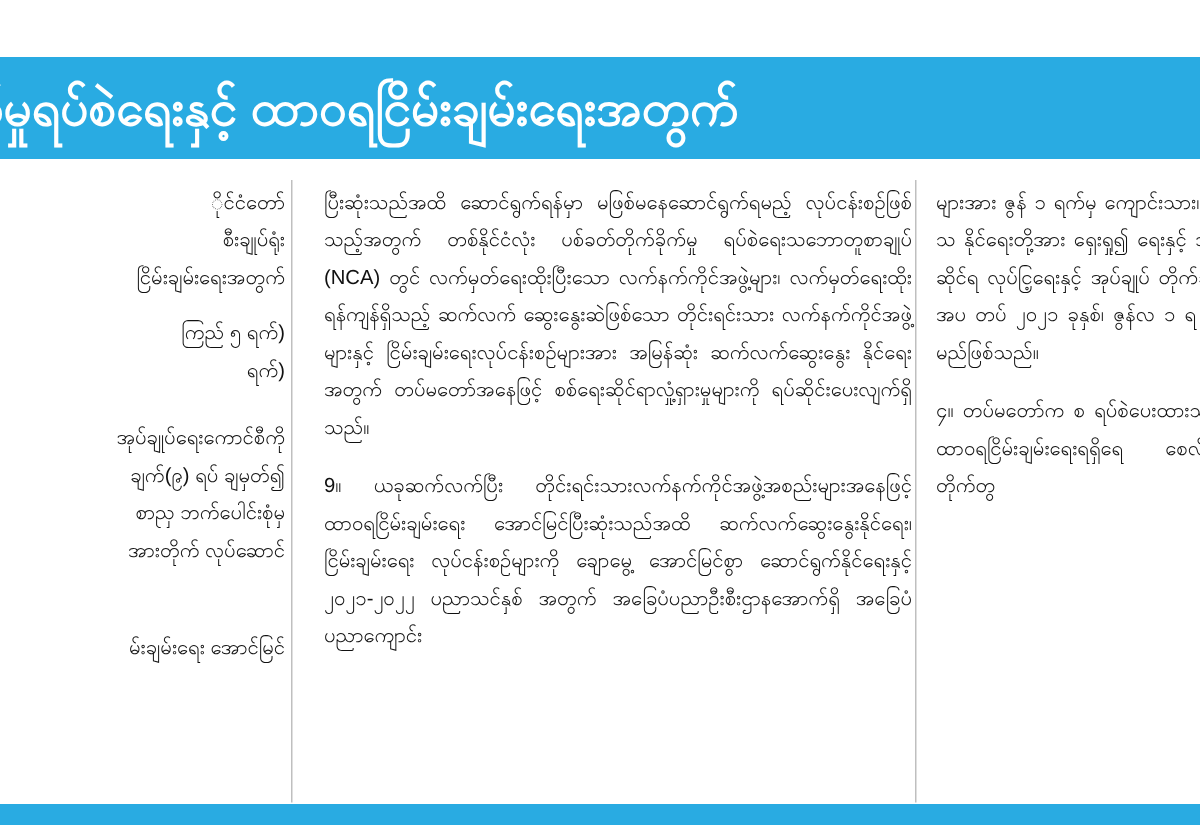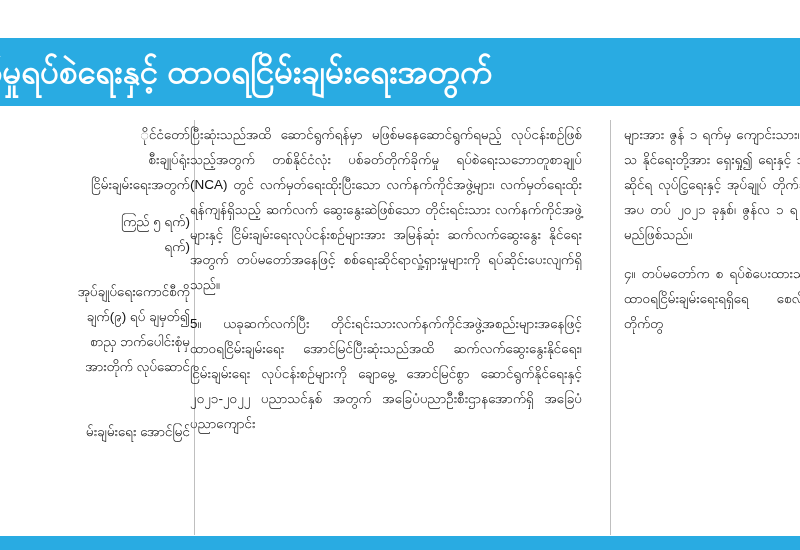--- a/index.html
+++ b/index.html
@@ -63,21 +63,21 @@
     color: #111111;
     font-size: 13.5px;
     line-height: 25px;
   }
   .col.left {
     left: -40px;
     width: 230px;
     text-align: right;
   }
   .col.mid {
-    left: 190px;
+    left: 216px;
     width: 392px;
     text-align: justify;
     text-align-last: left;
   }
   .col.right {
     left: 624px;
     width: 220px;
     text-align: justify;
     text-align-last: left;
   }
@@ -116,21 +116,21 @@
     <div class="para" style="white-space:pre-line; overflow:hidden;">အုပ်ချုပ်ရေးကောင်စီကို
 ချက်(၉) ရပ် ချမှတ်၍
 စာညှ ဘက်ပေါင်းစုံမှ
 အားတိုက် လုပ်ဆောင်</div>
     <div style="height:26px"></div>
     <div class="clipline">မ်းချမ်းရေး အောင်မြင်</div>
   </div>
 
   <div class="col mid">
     <p class="para">ပြီးဆုံးသည်အထိ ဆောင်ရွက်ရန်မှာ မဖြစ်မနေဆောင်ရွက်ရမည့် လုပ်ငန်းစဉ်ဖြစ်သည့်အတွက် တစ်နိုင်ငံလုံး ပစ်ခတ်တိုက်ခိုက်မှု ရပ်စဲရေးသဘောတူစာချုပ် (NCA) တွင် လက်မှတ်ရေးထိုးပြီးသော လက်နက်ကိုင်အဖွဲ့များ၊ လက်မှတ်ရေးထိုးရန်ကျန်ရှိသည့် ဆက်လက် ဆွေးနွေးဆဲဖြစ်သော တိုင်းရင်းသား လက်နက်ကိုင်အဖွဲ့များနှင့် ငြိမ်းချမ်းရေးလုပ်ငန်းစဉ်များအား အမြန်ဆုံး ဆက်လက်ဆွေးနွေး နိုင်ရေးအတွက် တပ်မတော်အနေဖြင့် စစ်ရေးဆိုင်ရာလှုံ့ရှားမှုများကို ရပ်ဆိုင်းပေးလျက်ရှိသည်။</p>
-    <p class="para">5။ ယခုဆက်လက်ပြီး တိုင်းရင်းသားလက်နက်ကိုင်အဖွဲ့အစည်းများအနေဖြင့် ထာဝရငြိမ်းချမ်းရေး အောင်မြင်ပြီးဆုံးသည်အထိ ဆက်လက်ဆွေးနွေးနိုင်ရေး၊ ငြိမ်းချမ်းရေး လုပ်ငန်းစဉ်များကို ချောမွေ့ အောင်မြင်စွာ ဆောင်ရွက်နိုင်ရေးနှင့် ၂၀၂၁-၂၀၂၂ ပညာသင်နှစ် အတွက် အခြေပံပညာဦးစီးဌာနအောက်ရှိ အခြေပံပညာကျောင်း</p>
+    <p class="para">9။ ယခုဆက်လက်ပြီး တိုင်းရင်းသားလက်နက်ကိုင်အဖွဲ့အစည်းများအနေဖြင့် ထာဝရငြိမ်းချမ်းရေး အောင်မြင်ပြီးဆုံးသည်အထိ ဆက်လက်ဆွေးနွေးနိုင်ရေး၊ ငြိမ်းချမ်းရေး လုပ်ငန်းစဉ်များကို ချောမွေ့ အောင်မြင်စွာ ဆောင်ရွက်နိုင်ရေးနှင့် ၂၀၂၁-၂၀၂၂ ပညာသင်နှစ် အတွက် အခြေပံပညာဦးစီးဌာနအောက်ရှိ အခြေပံပညာကျောင်း</p>
   </div>
 
   <div class="col right">
     <p class="para">များအား ဇွန် ၁ ရက်မှ ကျောင်းသား၊ ကျောင်းသ နိုင်ရေးတို့အား ရှေးရှု၍ ရေးနှင့် အုပ်ချုပ်မှုဆိုင်ရ လုပ်ငြ့ရေးနှင့် အုပ်ချုပ် တိုက်ခိုက်ချိန်မှအပ တပ် ၂၀၂၁ ခုနှစ်၊ ဇွန်လ ၁ ရ ပေးသွားမည်ဖြစ်သည်။</p>
     <p class="para">၄။ တပ်မတော်က စ ရပ်စဲပေးထားသည် ကာ ထာဝရငြိမ်းချမ်းရေးရရှိရေ စေလိုကြောင်း တိုက်တွ</p>
   </div>
 
   <div class="bottom-bar"></div>
 </div>
 

